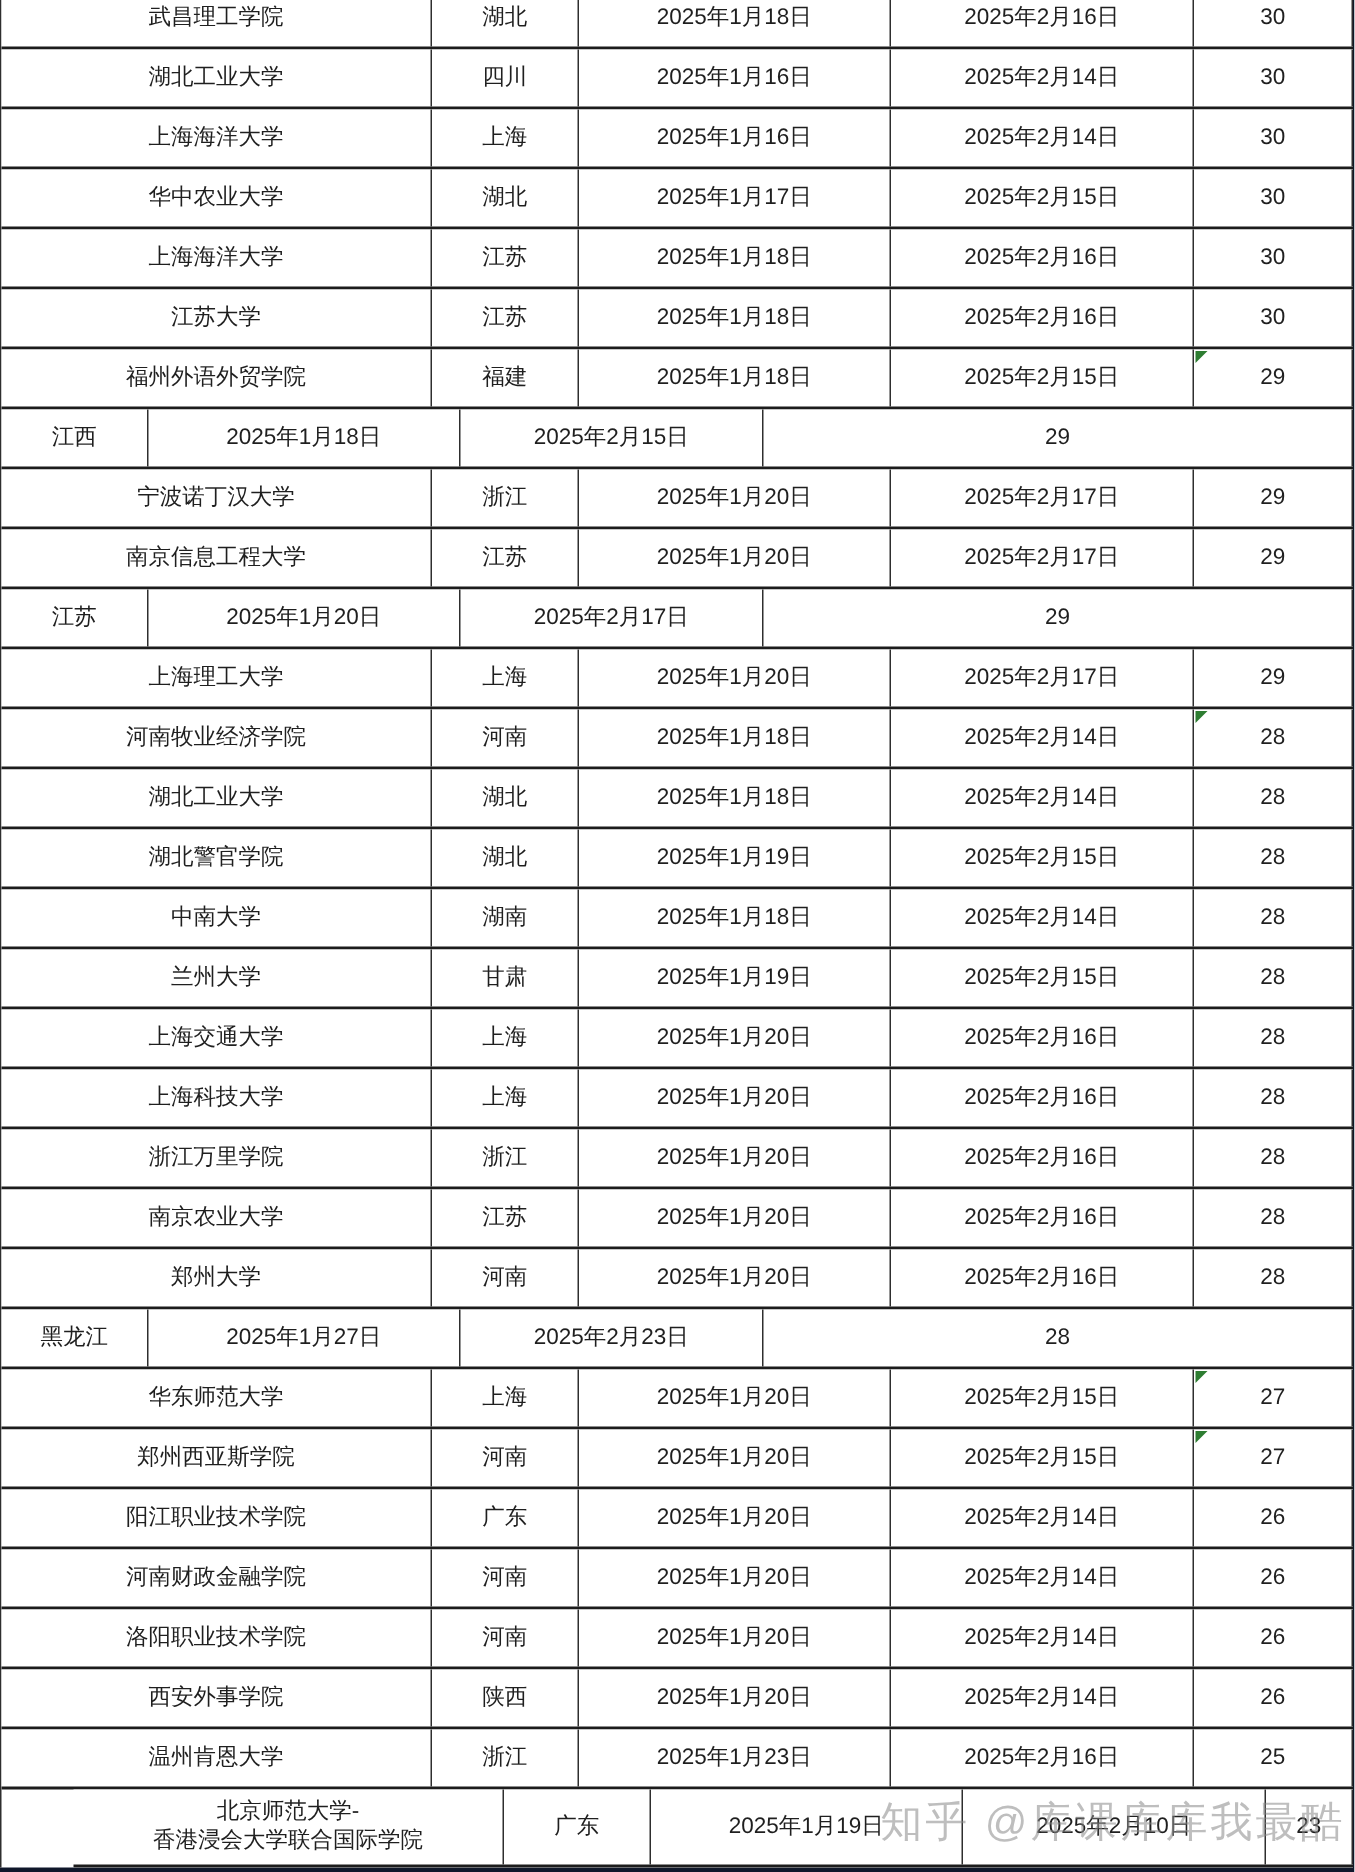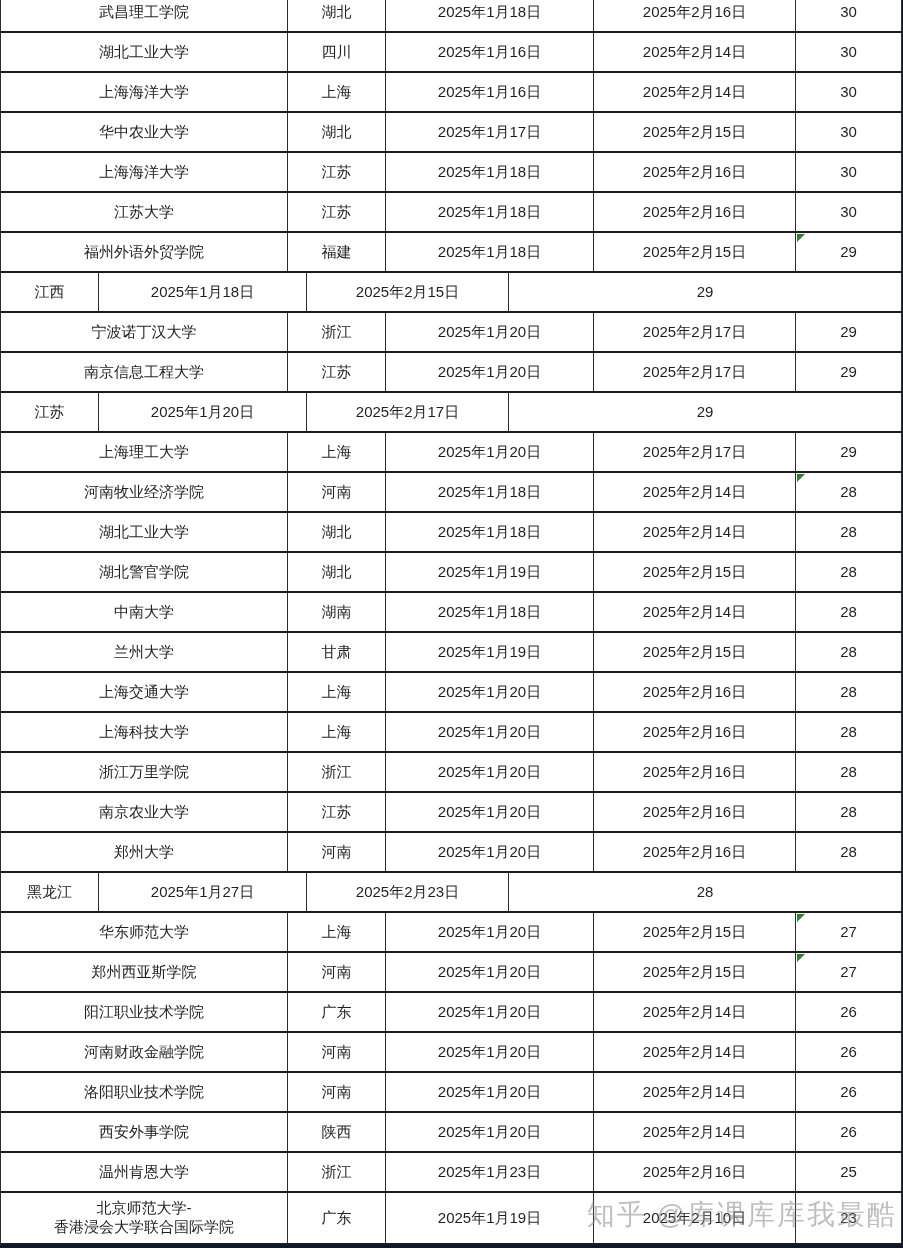--- a/index.html
+++ b/index.html
@@ -21,21 +21,21 @@
     border-left:1px solid var(--border-v,#2e2e2e);
     background:#ffffff;
   }
   .row {
     display:flex;
     height:40px;
     box-sizing:border-box;
     border-bottom:2px solid var(--border-h,#1c1c1c);
     background:#ffffff;
   }
-  .row.row-tall { height:52px; }
+  .row.row-tall { height:52px;margin-left:48px; }
   .cell {
     box-sizing:border-box;
     border-right:1px solid var(--border-v,#2e2e2e);
     display:flex;
     align-items:center;
     justify-content:center;
     text-align:center;
     color:var(--text,#1f1f1f);
     font-size:15px;
     line-height:1.25;

